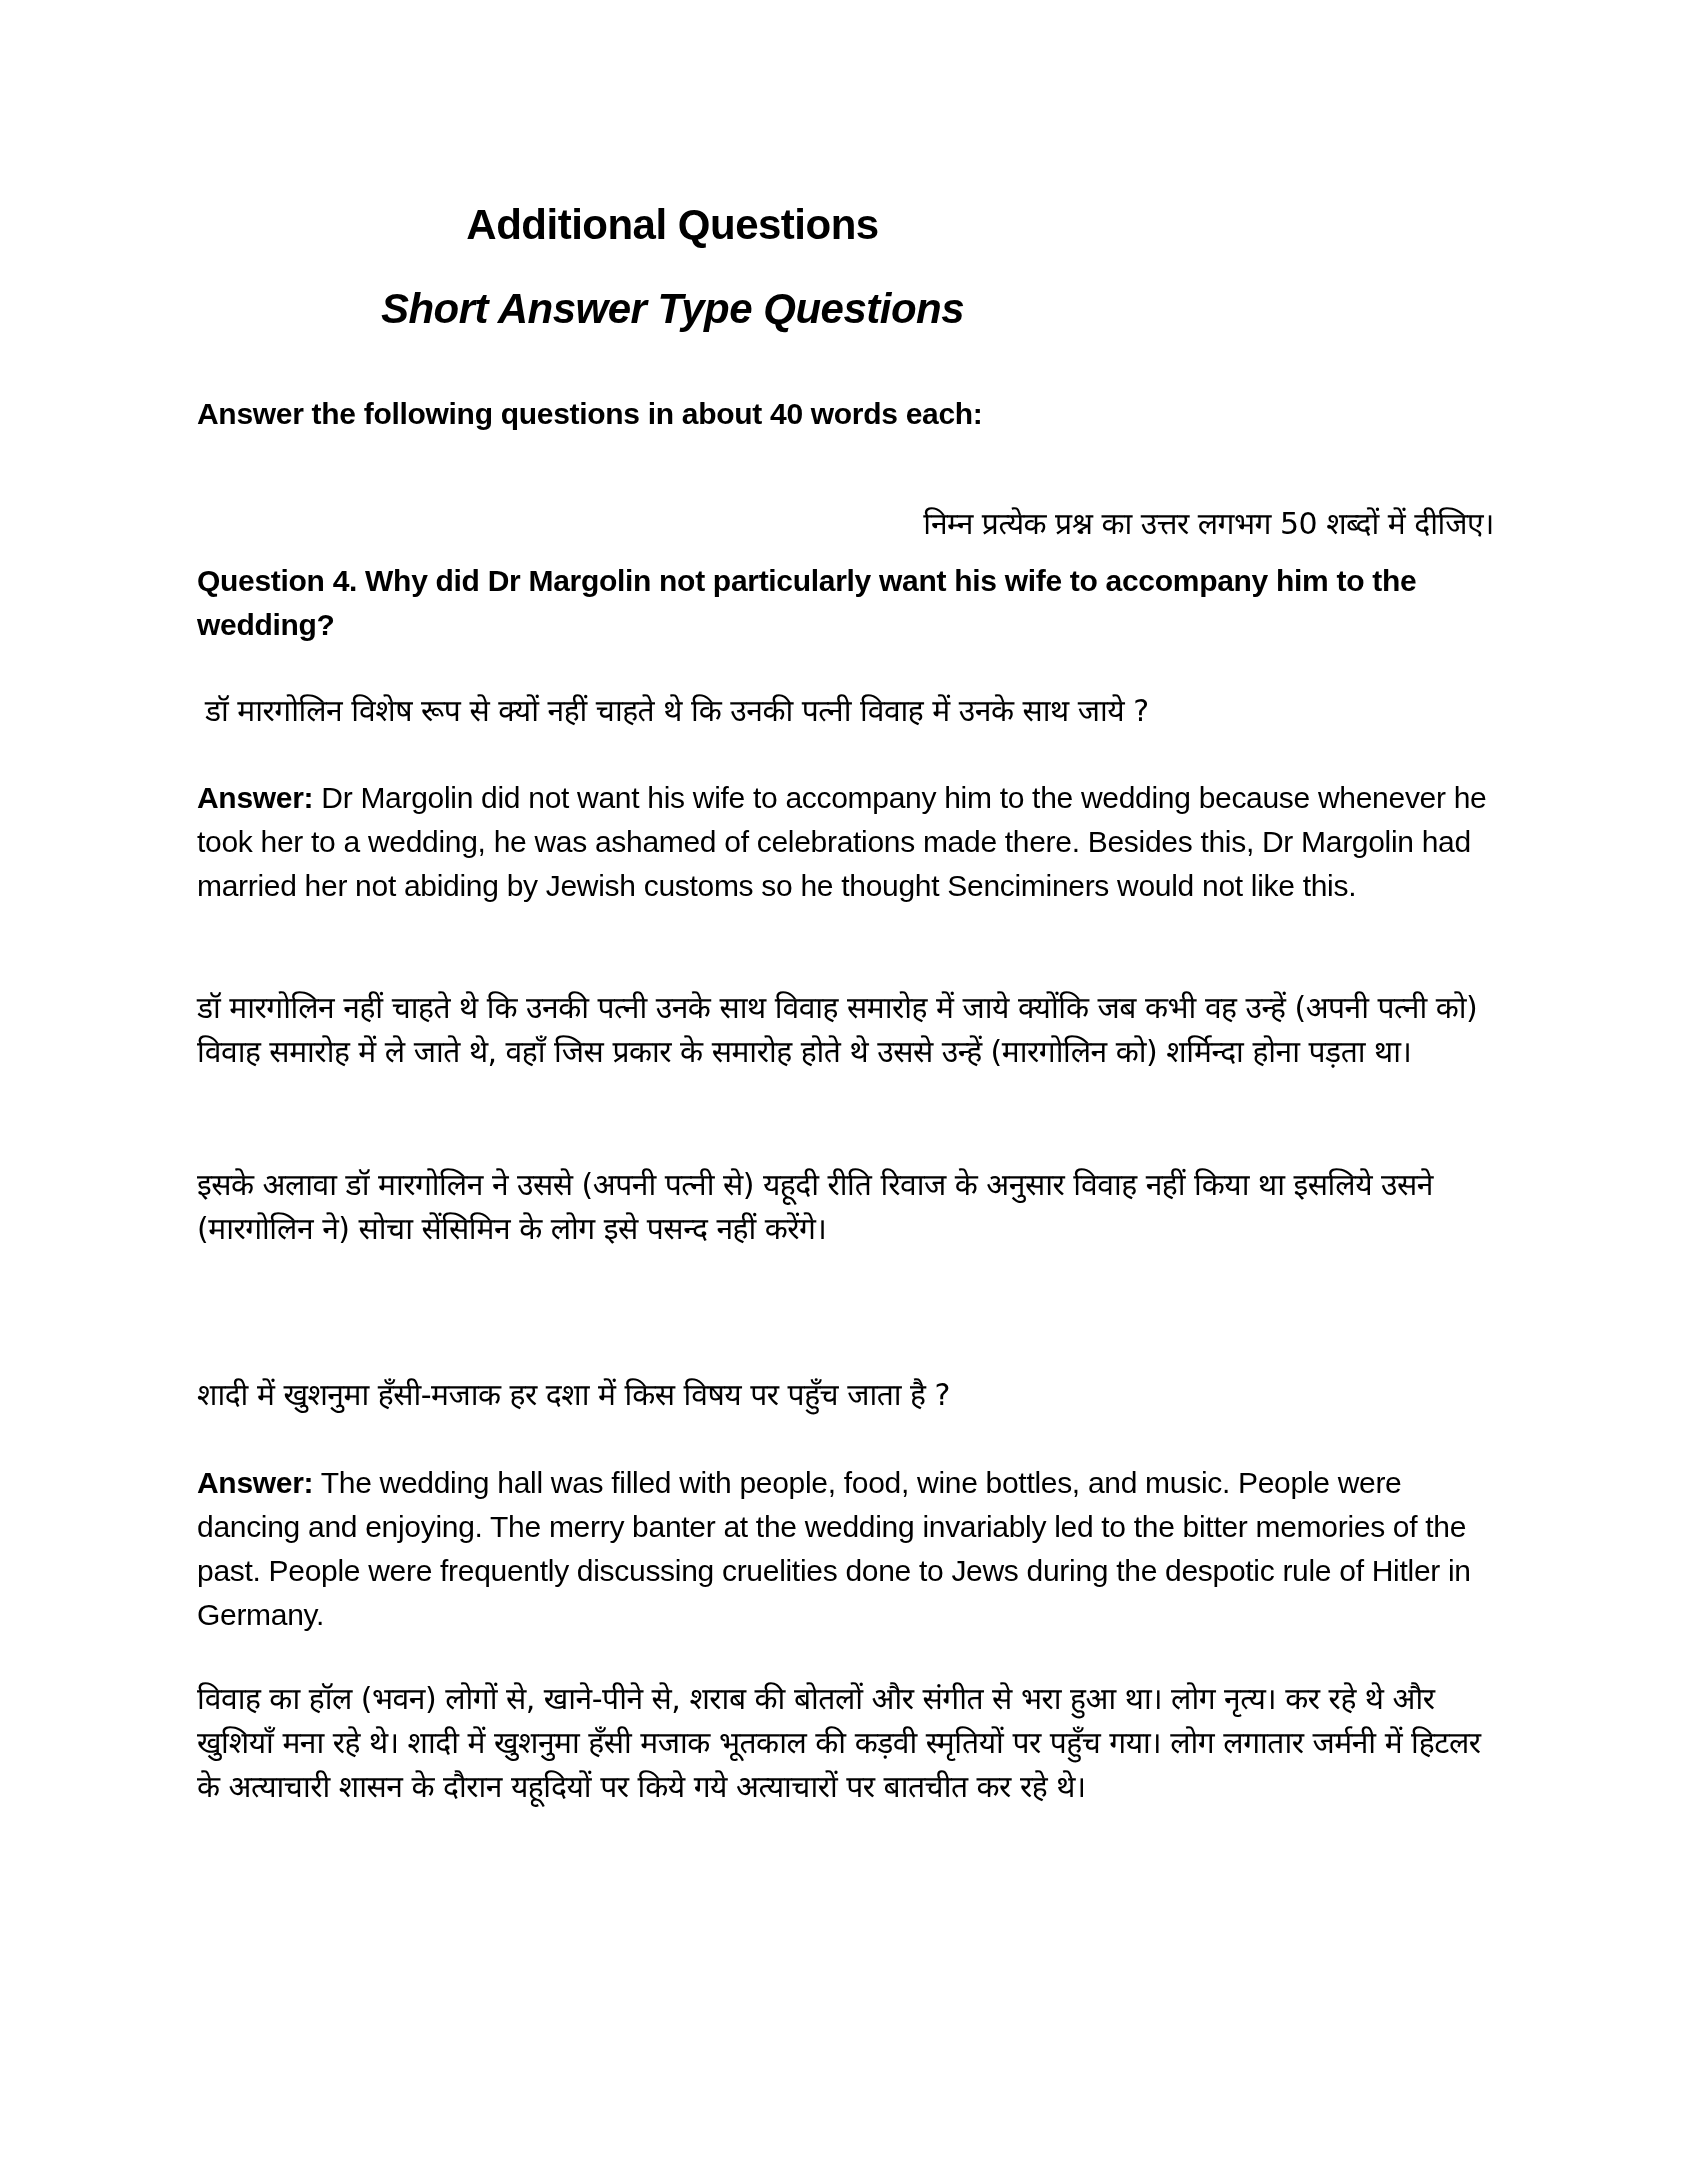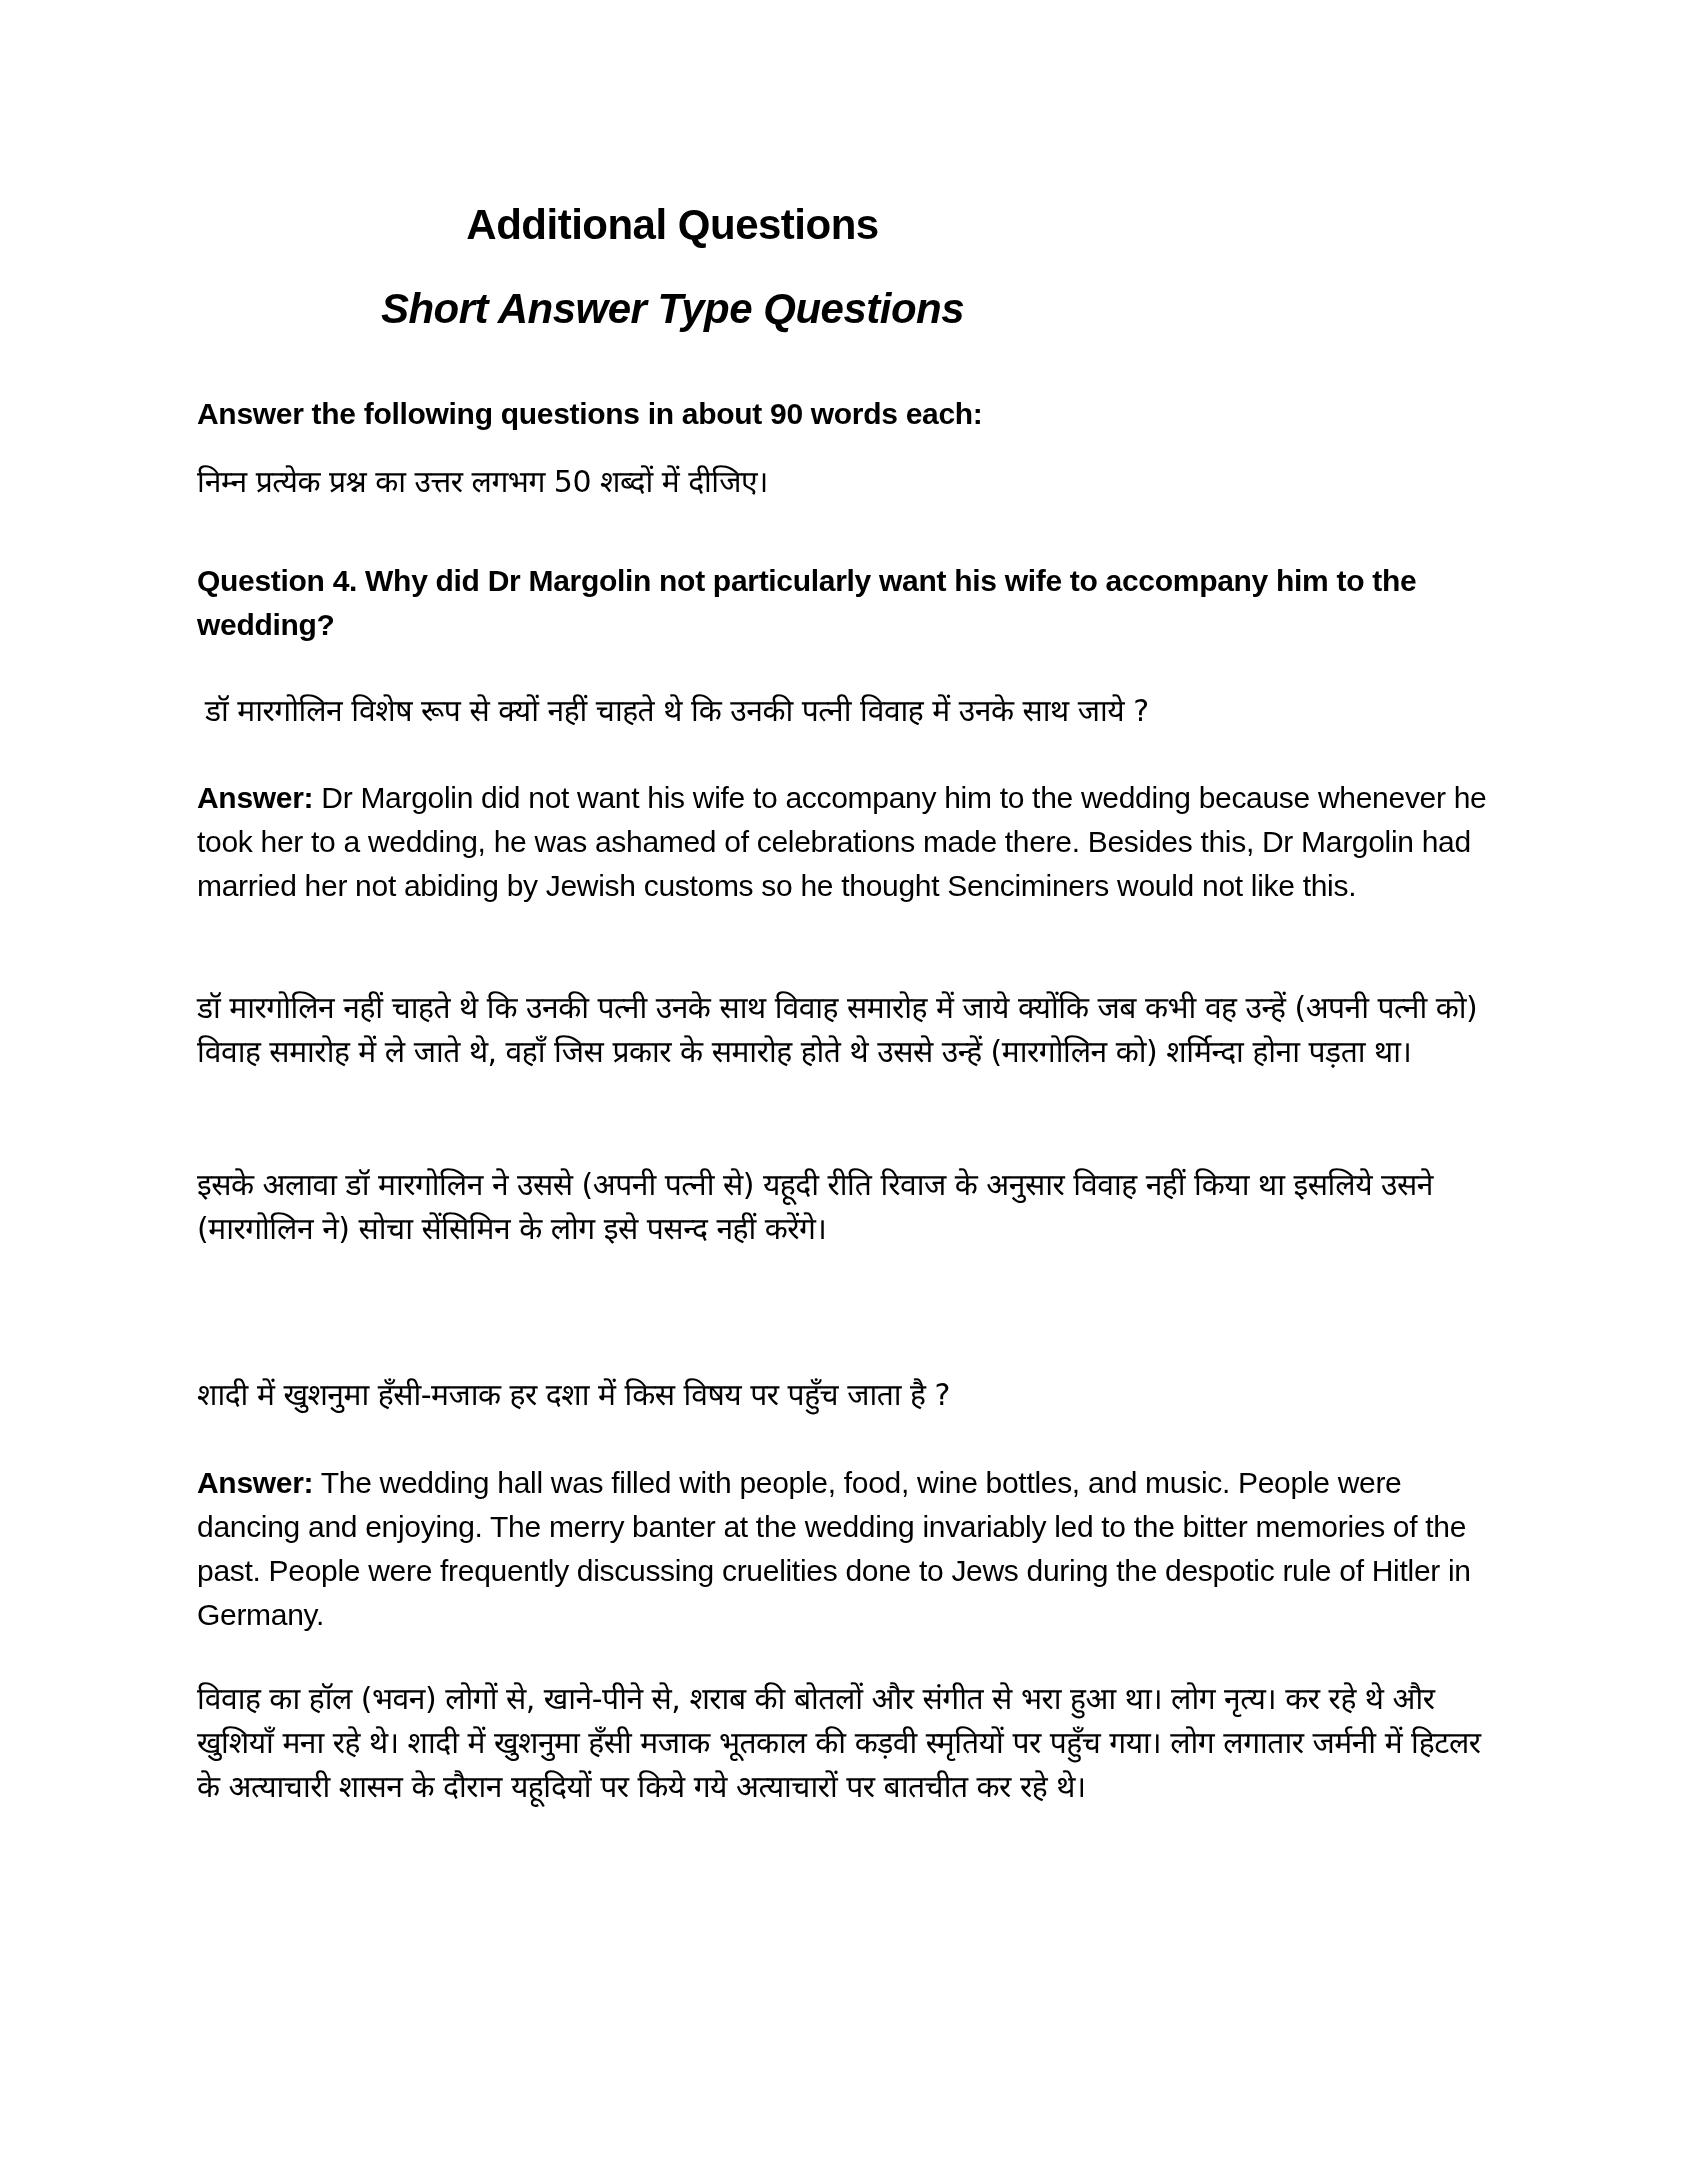--- a/index.html
+++ b/index.html
@@ -6,40 +6,40 @@
   body { width: 1683px; height: 2178px; position: relative; overflow: hidden;
          font-family: "Liberation Sans", "DejaVu Sans", sans-serif; color: #000; }
   .page { position: absolute; left: 0; top: 0; width: 1683px; height: 2178px; }
   .title { position: absolute; left: 0; width: 1345px; text-align: center; font-weight: bold; font-size: 42px; letter-spacing: -0.5px; }
   .t1 { top: 201px; }
   .t2 { top: 285px; font-style: italic; }
   .block { position: absolute; left: 197px; width: 1297px; font-size: 30px; line-height: 44px; letter-spacing: -0.3px; }
   .bold { font-weight: bold; }
   .hi { font-family: "DejaVu Sans", sans-serif; font-size: 30px; line-height: 44px; letter-spacing: -0.5px; }
   .instr { top: 392px; }
-  .instr-hi { top: 460px; }
+  .instr-hi { top: 502px; text-align: right; }
   .q1 { top: 559px; }
   .q1-hi { top: 689px; margin-left: 8px; }
   .a1 { top: 776px; }
   .a1-hi1 { top: 986px; }
   .a1-hi2 { top: 1163px; }
   .q2 { top: 1287px; }
   .q2-hi { top: 1373px; }
   .a2 { top: 1461px; }
   .a2-hi { top: 1677px; }
   .lbl { font-weight: bold; }
 </style>
 </head>
 <body>
 
 <div class="page">
   <div class="title t1">Additional Questions</div>
   <div class="title t2">Short Answer Type Questions</div>
 
-  <div class="block bold instr">Answer the following questions in about 90 words each:</div>
+  <div class="block bold instr">Answer the following questions in about 40 words each:</div>
   <div class="block hi instr-hi">निम्न प्रत्येक प्रश्न का उत्तर लगभग 50 शब्दों में दीजिए।</div>
 
   <div class="block bold q1">Question 4. Why did Dr Margolin not particularly want his wife to accompany him to the wedding?</div>
   <div class="block hi q1-hi">डॉ मारगोलिन विशेष रूप से क्यों नहीं चाहते थे कि उनकी पत्नी विवाह में उनके साथ जाये ?</div>
   <div class="block a1">
     <span class="lbl">Answer:</span>
     <span>Dr Margolin did not want his wife to accompany him to the wedding because whenever he took her to a wedding, he was ashamed of celebrations made there. Besides this, Dr Margolin had married her not abiding by Jewish customs so he thought Senciminers would not like this.</span>
   </div>
   <div class="block hi a1-hi1">डॉ मारगोलिन नहीं चाहते थे कि उनकी पत्नी उनके साथ विवाह समारोह में जाये क्योंकि जब कभी वह उन्हें (अपनी पत्नी को) विवाह समारोह में ले जाते थे, वहाँ जिस प्रकार के समारोह होते थे उससे उन्हें (मारगोलिन को) शर्मिन्दा होना पड़ता था।</div>
   <div class="block hi a1-hi2">इसके अलावा डॉ मारगोलिन ने उससे (अपनी पत्नी से) यहूदी रीति रिवाज के अनुसार विवाह नहीं किया था इसलिये उसने (मारगोलिन ने) सोचा सेंसिमिन के लोग इसे पसन्द नहीं करेंगे।</div>

